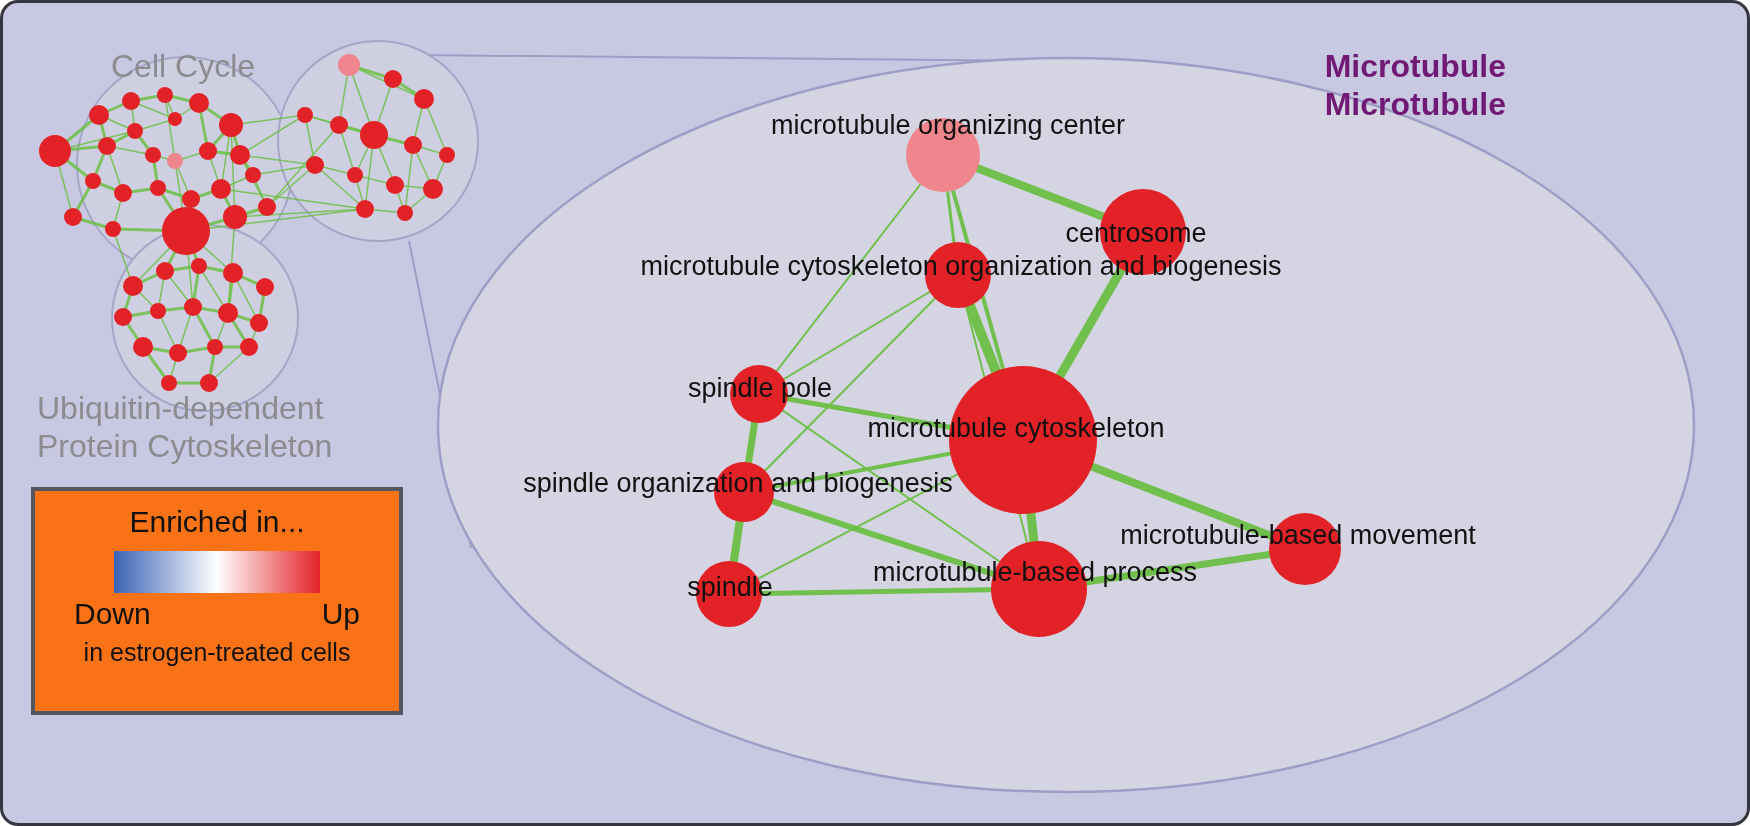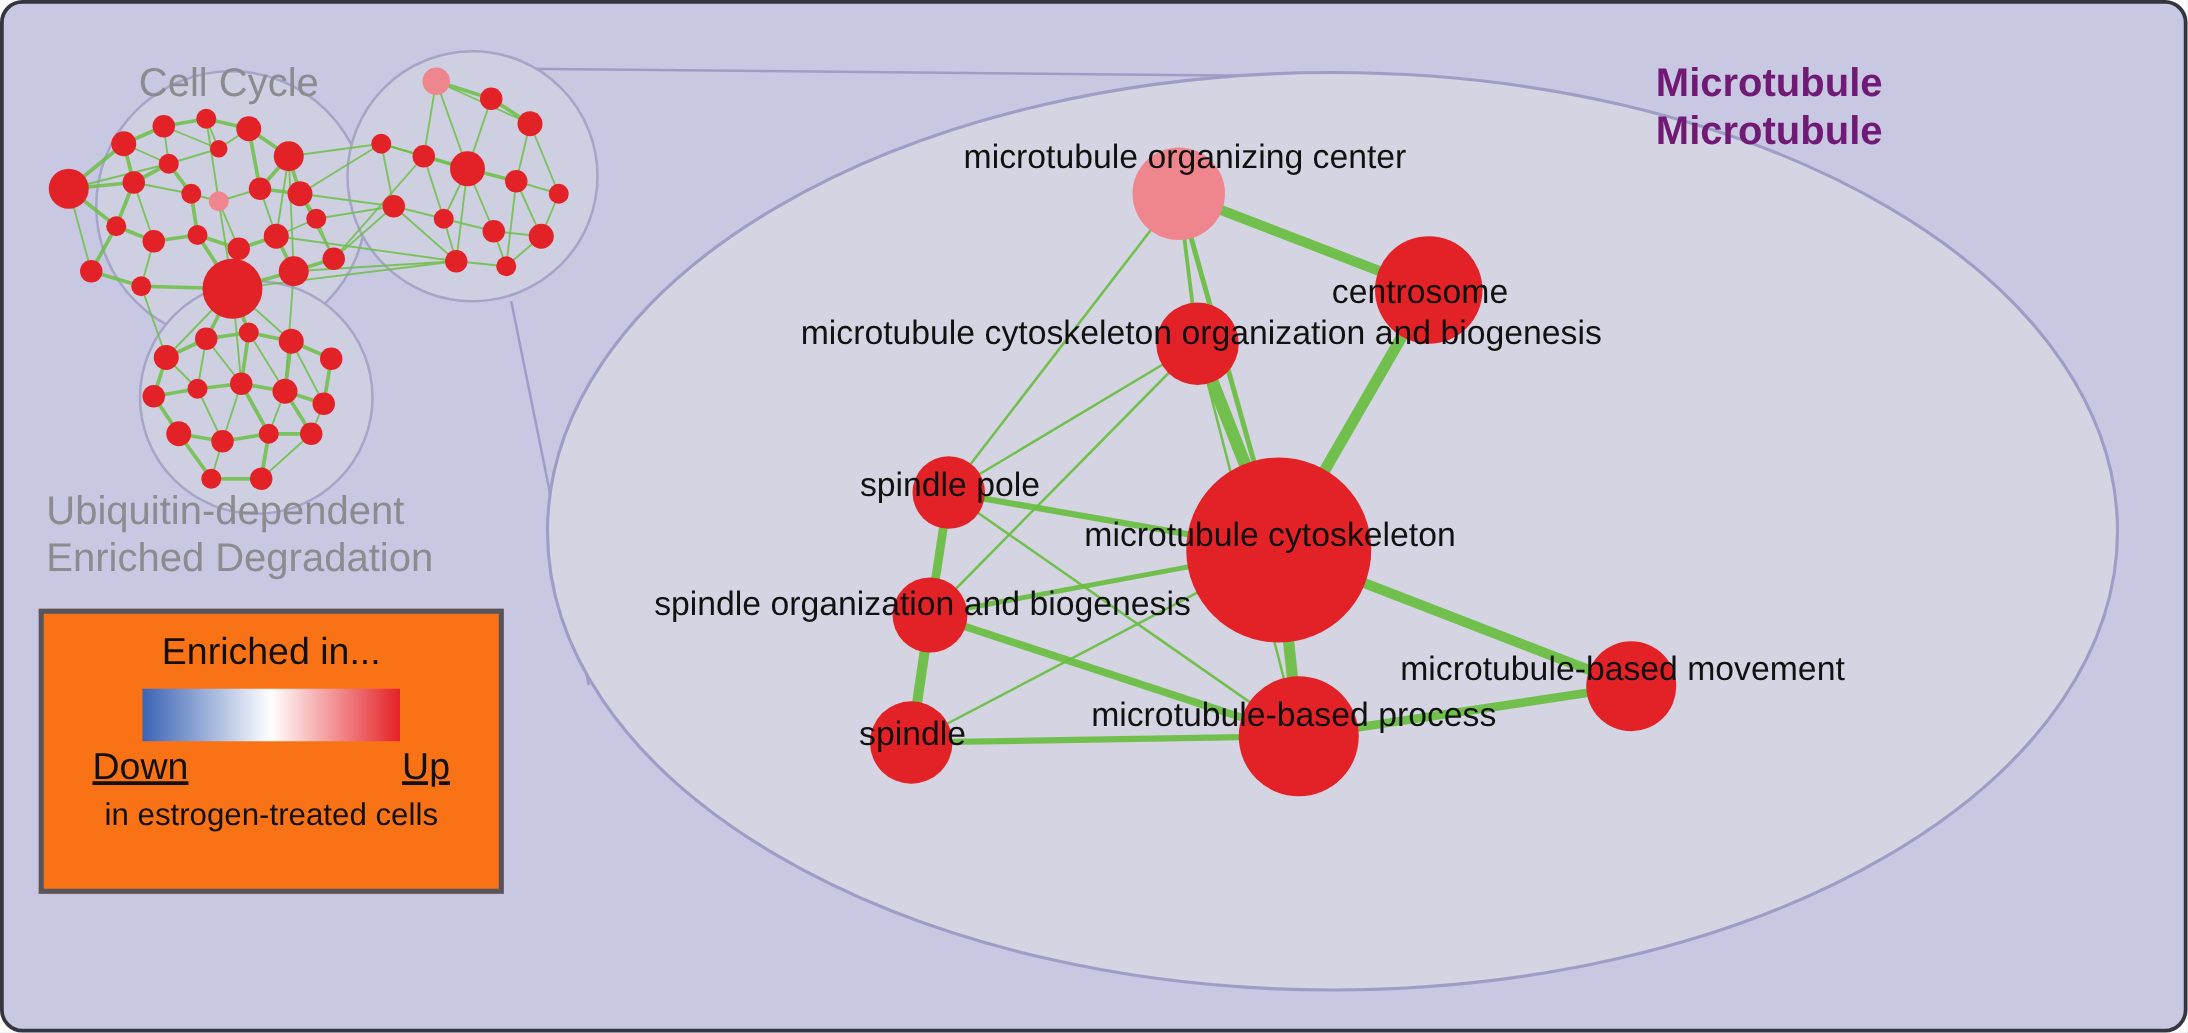--- a/index.html
+++ b/index.html
@@ -57,21 +57,20 @@
   .legend-bar {
     width: 206px; height: 42px;
     margin: 12px auto 0 auto;
   }
   .legend-ends {
     width: 286px;
     margin: 4px auto 0 auto;
     display: flex;
     justify-content: space-between;
     font-size: 30px;
-    text-decoration: underline;
   }
   .legend-caption {
     text-align: center;
     font-size: 25px;
     line-height: 31px;
   }
   .legend-caption.first { margin-top: 6px; }
 </style>
 </head>
 <body>
@@ -304,21 +303,21 @@
       <text x="735" y="489" text-anchor="middle" font-size="27" fill="#111111" font-family="&quot;Liberation Sans&quot;, sans-serif">spindle organization and biogenesis</text>
       <text x="727" y="593" text-anchor="middle" font-size="27" fill="#111111" font-family="&quot;Liberation Sans&quot;, sans-serif">spindle</text>
       <text x="1032" y="578" text-anchor="middle" font-size="27" fill="#111111" font-family="&quot;Liberation Sans&quot;, sans-serif">microtubule-based process</text>
       <text x="1295" y="541" text-anchor="middle" font-size="27" fill="#111111" font-family="&quot;Liberation Sans&quot;, sans-serif">microtubule-based movement</text>
     </svg>
 
   <div class="cluster-label" id="label-cell-cycle">Cell Cycle</div>
 
   <div class="cluster-label" id="label-ubiquitin">
     <div>Ubiquitin-dependent</div>
-    <div>Enriched Degradation</div>
+    <div>Protein Cytoskeleton</div>
   </div>
 
   <div class="cluster-label dark" id="label-microtubule">
     <div>Microtubule</div>
     <div>Microtubule</div>
   </div>
 
   <div class="legend">
     <div class="legend-title">Enriched in...</div>
     <div class="legend-bar" id="legend-bar" style="background: linear-gradient(90deg, rgb(59, 99, 181), rgb(255, 255, 255), rgb(227, 34, 39));"></div>

